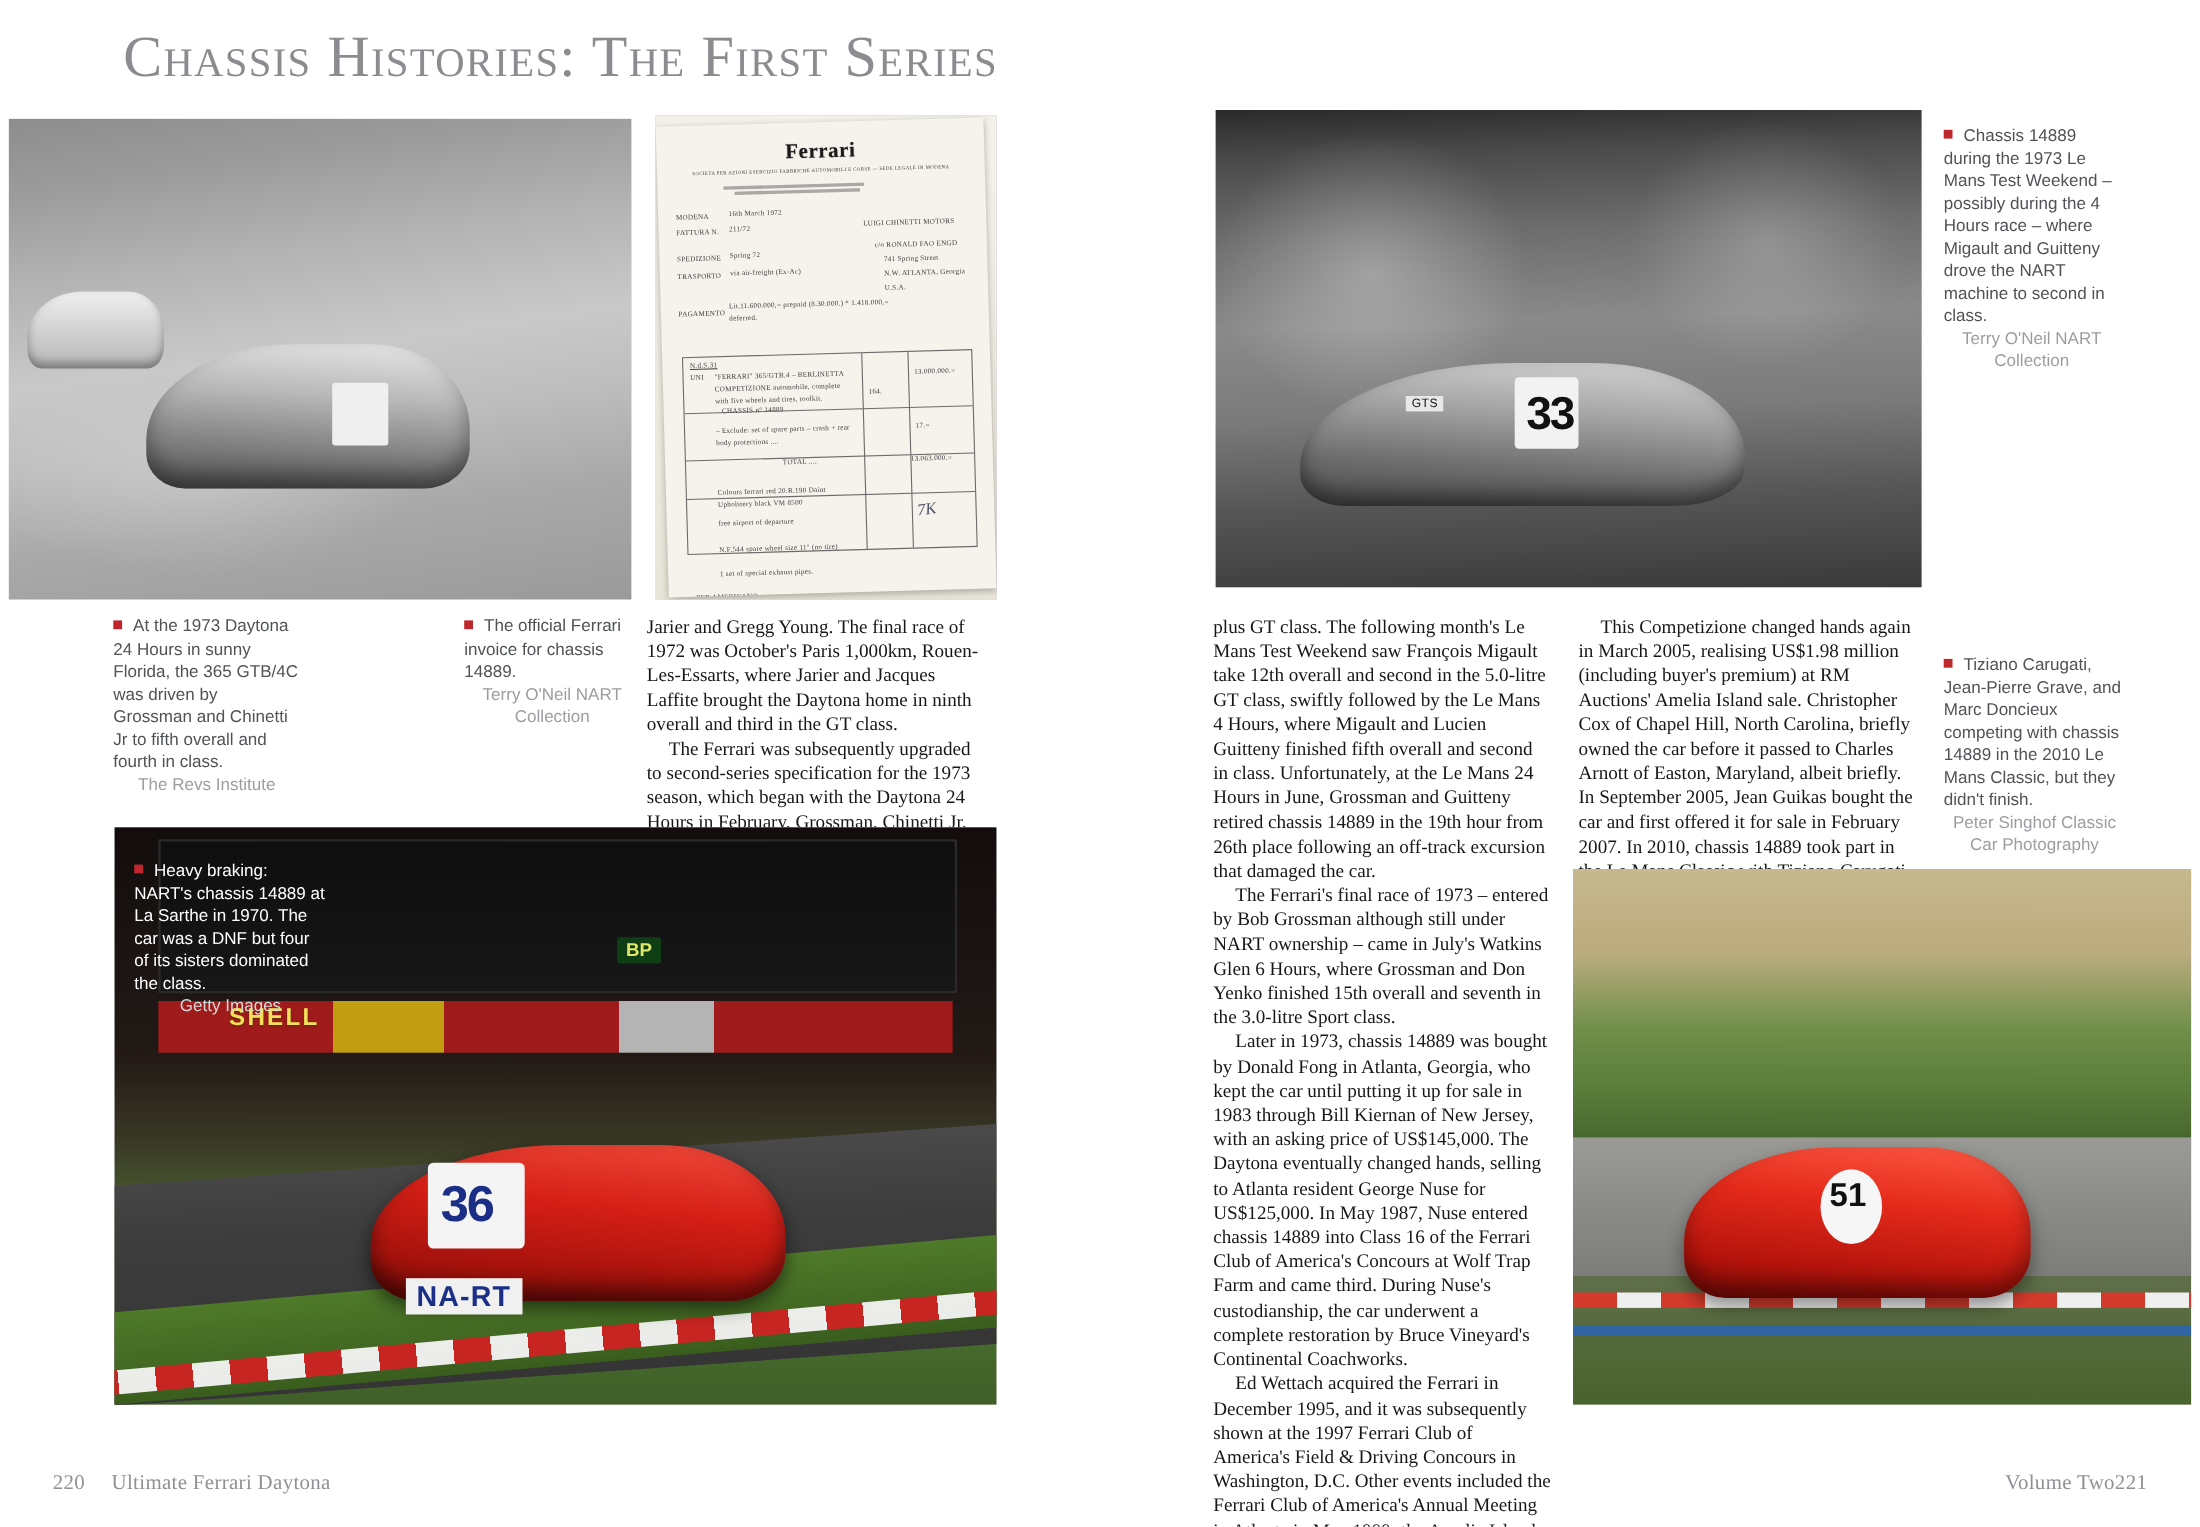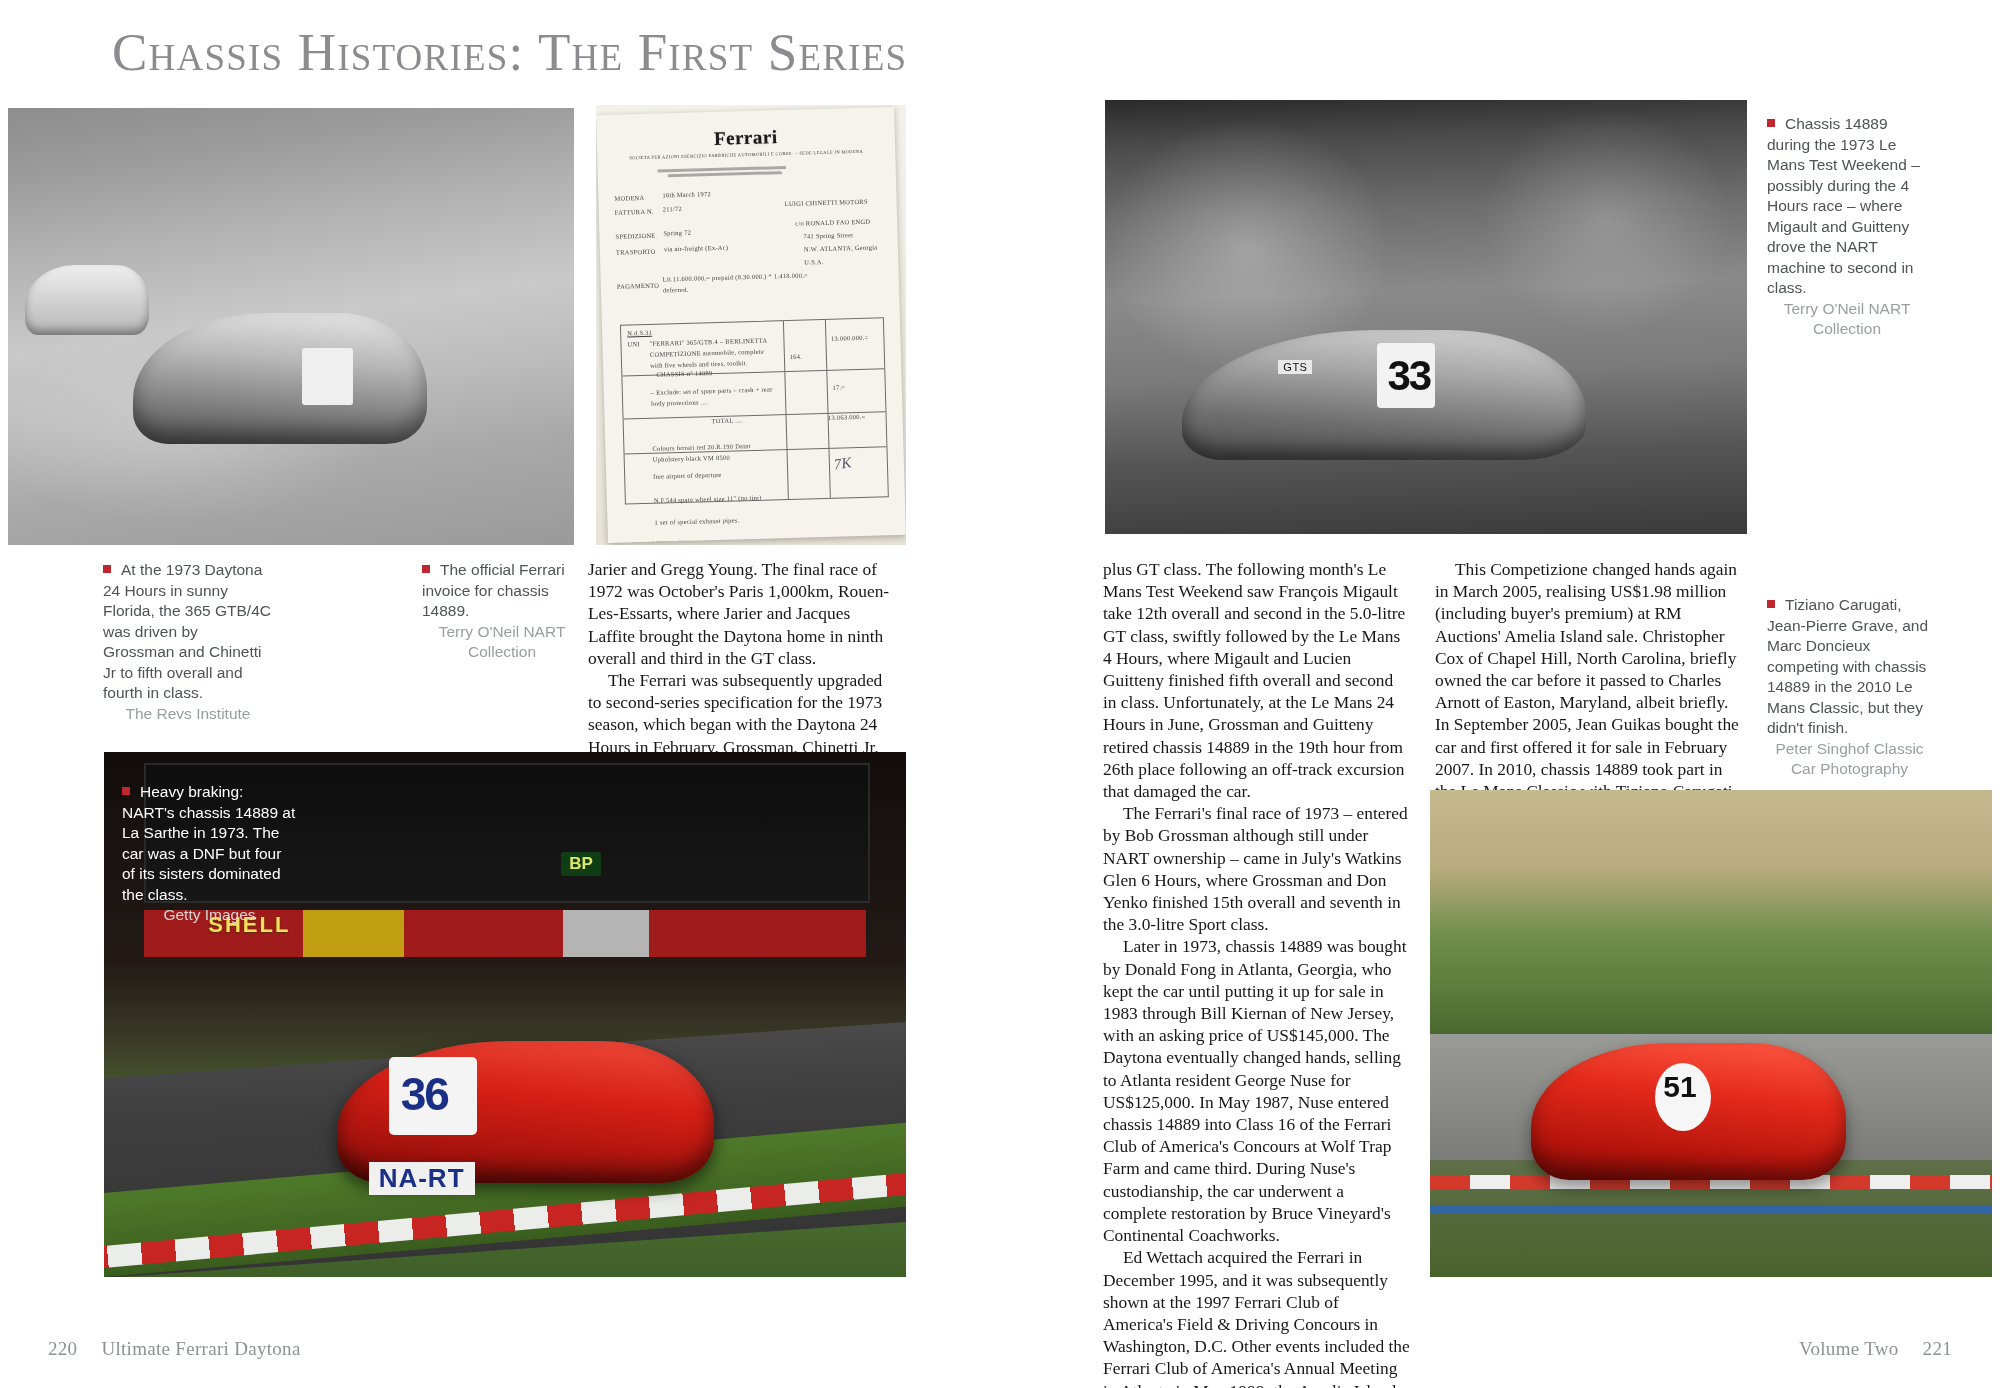--- a/index.html
+++ b/index.html
@@ -201,21 +201,21 @@
   .bodycol p{margin:0;}
   .bodycol p.indent{text-indent:20px;}
 
   
   .footer{
     position:absolute;bottom:28px;
     font-family:Liberation Serif, serif;
     font-size:19px;color:#8e9195;letter-spacing:.3px;
   }
   .footer .num{margin-right:24px;}
-  .footer .num-r{margin-left:24px;}
+  .footer .num-r{}
 </style>
 </head>
 <body>
 
 <div class="spread">
 
   <div class="headline">Chassis Histories: The First Series</div>
 
   <div class="photo" id="photo-daytona" style="left:8px;top:108px;width:566px;height:437px;">
     <div class="ph-inner"></div>
@@ -302,21 +302,21 @@
     <div class="shell-logo">SHELL</div>
     <div class="road"></div>
     <div class="grass"></div>
     <div class="kerb"></div>
     <div class="nart-car"></div>
     <div class="nart-numbox"></div>
     <div class="nart-num">36</div>
     <div class="nart-word">NA-RT</div>
 
     <div class="caption on-photo" style="left:18px;top:30px;width:175px;">
-      <span class="bullet"></span><span>Heavy braking: NART's chassis 14889 at La Sarthe in 1973. The car was a DNF but four of its sisters dominated the class.</span>
+      <span class="bullet"></span><span>Heavy braking: NART's chassis 14889 at La Sarthe in 1970. The car was a DNF but four of its sisters dominated the class.</span>
       <span class="credit">Getty Images</span>
     </div>
   </div>
 
   <div class="footer" style="left:48px;">
     <span class="num">220</span><span>Ultimate Ferrari Daytona</span>
   </div>
 
   <div class="photo" id="photo-pitlane" style="left:1105px;top:100px;width:642px;height:434px;">
     <div class="ph-inner"></div>

